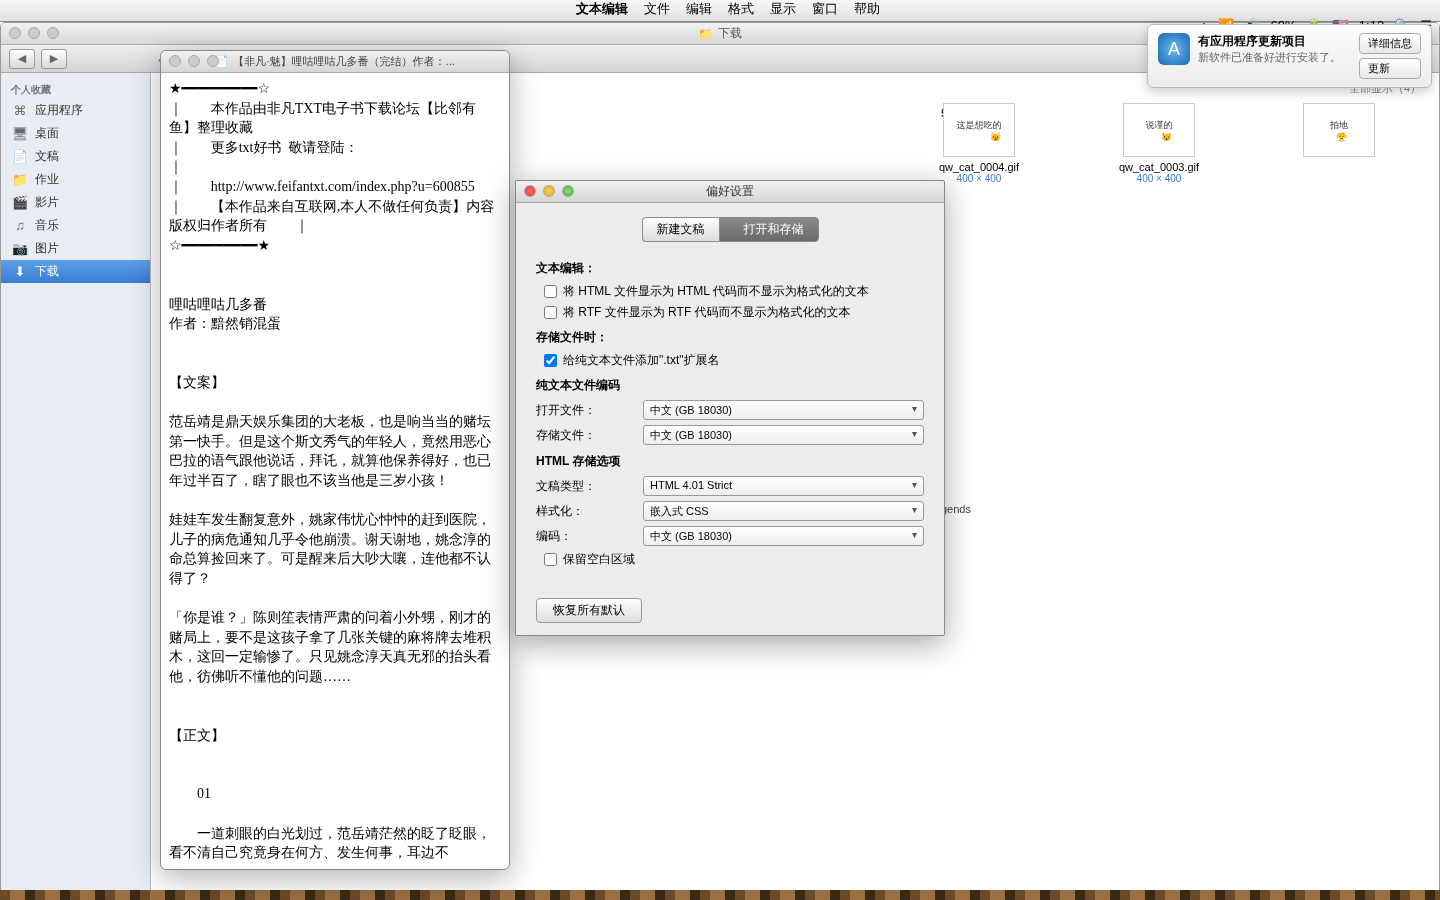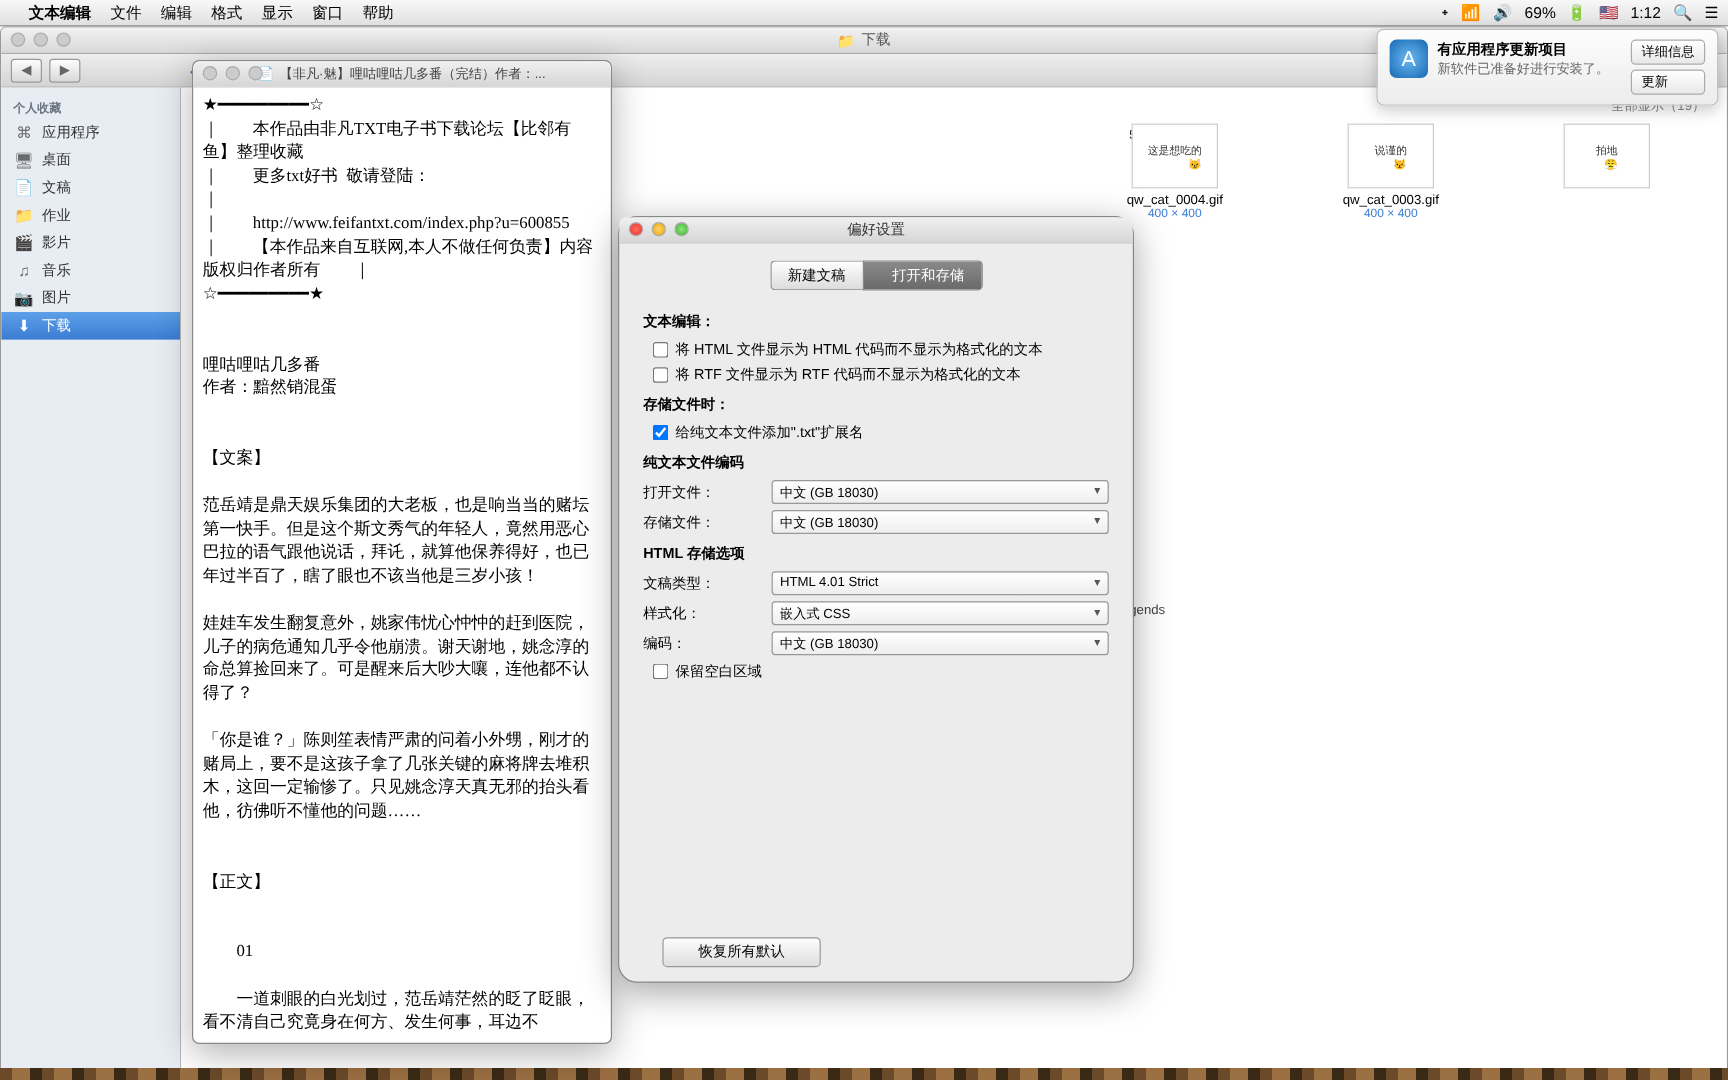--- a/index.html
+++ b/index.html
@@ -1,19 +1,19 @@
 <!DOCTYPE html>
 <html><head>
 <meta charset="utf-8">
 <style>
 * { box-sizing: border-box; margin: 0; padding: 0; }
 body { font-family: "Lucida Grande", "Helvetica Neue", sans-serif; font-size: 12px; background: #fff; overflow: hidden; width: 1440px; height: 900px; position: relative; }
 
 
-.menubar { position: absolute; top:0; left:0; right:0; height:22px; background: linear-gradient(#f8f8f8,#e0e0e0); border-bottom:1px solid #888; display:flex; align-items:center; padding:0 8px; z-index:100; font-size:13px;}
+.menubar { position: absolute; top:0; left:0; right:0; height:22px; background: linear-gradient(#f8f8f8,#e0e0e0); border-bottom:1px solid #888; display:flex; align-items:center; padding:0 8px; z-index:100; font-size:13px;flex-direction:column;}
 .menubar .left { display:flex; align-items:center; gap:16px;}
 .menubar .right { margin-left:auto; display:flex; align-items:center; gap:10px;}
 .apple-icon { font-size:15px; }
 .menubar .app-name { font-weight:bold; }
 .menubar-item { cursor:default; }
 
 
 .finder { position:absolute; top:22px; left:0; width:1440px; height:878px; background:#fff; border:1px solid #999; border-radius:5px 5px 0 0; overflow:hidden;}
 .finder-titlebar { height:22px; background:linear-gradient(#f2f2f2,#d8d8d8); border-bottom:1px solid #aaa; display:flex; align-items:center; justify-content:center; position:relative;}
 .traffic-lights { position:absolute; left:8px; top:4px; display:flex; gap:7px;}
@@ -39,40 +39,40 @@
 .partial-file { position:absolute; top:30px; left:790px; text-align:center;}
 .legends-txt { position:absolute; top:430px; left:790px; font-size:11px; color:#444;}
 
 
 .textedit { position:absolute; top:50px; left:160px; width:350px; height:820px; background:#fff; border:1px solid #888; border-radius:6px; box-shadow:0 8px 30px rgba(0,0,0,0.3); z-index:20;}
 .textedit-titlebar { height:22px; background:linear-gradient(#f0f0f0,#d6d6d6); border-bottom:1px solid #aaa; border-radius:6px 6px 0 0; display:flex; align-items:center; position:relative;}
 .textedit-title { margin:0 auto; font-size:11px; color:#444; display:flex; align-items:center; gap:4px; max-width:250px; overflow:hidden; white-space:nowrap; text-overflow:ellipsis;}
 .textedit-content { padding:6px 8px; font-family: "SimSun","STSong",serif; font-size:14px; color:#000; line-height:1.4; height:calc(100% - 22px); overflow:hidden; white-space:pre-wrap;}
 
 
-.prefs { position:absolute; top:180px; left:515px; width:430px; height:639px; background:#ececec; border:1px solid #888; border-radius:16px; box-shadow:0 8px 30px rgba(0,0,0,0.35); z-index:30;}
+.prefs { position:absolute; top:180px; left:515px; width:430px; height:456px; background:#ececec; border:1px solid #888; border-radius:2px; box-shadow:0 8px 30px rgba(0,0,0,0.35); z-index:30;}
 .prefs-titlebar { height:22px; background:linear-gradient(#f0f0f0,#d6d6d6); border-bottom:1px solid #aaa; border-radius:6px 6px 0 0; display:flex; align-items:center; position:relative;}
 .prefs-titlebar .tl.red{background:radial-gradient(#ff6b5e,#e33);}
 .prefs-titlebar .tl.yel{background:radial-gradient(#ffd36b,#e9a500);}
 .prefs-titlebar .tl.grn{background:radial-gradient(#8de37a,#3db135);}
 .prefs-title { margin:0 auto; font-size:12px; color:#333;}
 .prefs-body { padding:14px 20px;}
 .seg-control { display:flex; justify-content:center; margin-bottom:18px;}
 .seg-btn { padding:3px 14px; border:1px solid #8a8a8a; background:linear-gradient(#fefefe,#dcdcdc); font-size:12px;}
 .seg-btn:first-child{ border-radius:4px 0 0 4px; border-right:none;}
 .seg-btn:last-child{ border-radius:0 4px 4px 0;}
 .seg-btn.active{ background:linear-gradient(#8a8a8a,#6a6a6a); color:#fff;padding-left:24px;}
 .section-label { font-size:12px; font-weight:bold; margin:8px 0 6px;}
 .check-row { display:flex; align-items:center; gap:6px; font-size:12px; margin:4px 0 4px 8px;}
 .check-row input{ width:13px; height:13px;}
 .form-row { display:flex; align-items:center; margin:5px 0;gap:45px;}
 .form-row label { width:62px; font-size:12px; text-align:left;}
 .select { flex:1; height:20px; border:1px solid #999; border-radius:3px; background:linear-gradient(#fff,#eee); font-size:11px; padding:2px 6px; position:relative;}
 .select::after { content:"▾"; position:absolute; right:6px; top:2px; font-size:10px; color:#555;}
-.restore-btn { position:absolute; bottom:12px; left:36px; padding:3px 29px; border:1px solid #999; border-radius:4px; background:linear-gradient(#fdfdfd,#dedede); font-size:12px;}
+.restore-btn { position:absolute; bottom:12px; left:20px; padding:3px 16px; border:1px solid #999; border-radius:4px; background:linear-gradient(#fdfdfd,#dedede); font-size:12px;}
 
 
 .notif { position:absolute; top:24px; right:8px; width:285px; background:linear-gradient(#fdfdfd,#ececec); border:1px solid #bbb; border-radius:6px; box-shadow:0 4px 12px rgba(0,0,0,0.2); z-index:200; padding:8px 10px; display:flex; gap:8px;}
 .notif-icon { width:32px; height:32px; border-radius:6px; background:radial-gradient(#6db9f3,#1668b3); display:flex; align-items:center; justify-content:center; color:#fff; font-size:18px;}
 .notif-text { flex:1;}
 .notif-title { font-size:12px; font-weight:bold;}
 .notif-sub { font-size:11px; color:#666;}
 .notif-btns { display:flex; flex-direction:column; gap:4px;}
 .notif-btn { font-size:11px; padding:2px 8px; border:1px solid #aaa; border-radius:4px; background:linear-gradient(#fff,#e8e8e8);}
 
@@ -155,21 +155,21 @@
       <div class="sidebar-item">
           <span class="sidebar-icon">📷</span>
           <span>图片</span>
         </div>
       <div class="sidebar-item selected">
           <span class="sidebar-icon">⬇</span>
           <span>下载</span>
         </div>
     </div>
     <div class="finder-content">
-      <div class="content-header">全部显示（19）</div>
+      <div class="content-header">全部显示（4）</div>
       <div class="partial-file">
         <div class="file-name">5.gif</div>
       </div>
       <div class="files">
         <div class="file-item">
           <div class="file-thumb">这是想吃的<br>😼</div>
           <div class="file-name">qw_cat_0004.gif</div>
           <div class="file-dims">400 × 400</div>
         </div>
         <div class="file-item">

